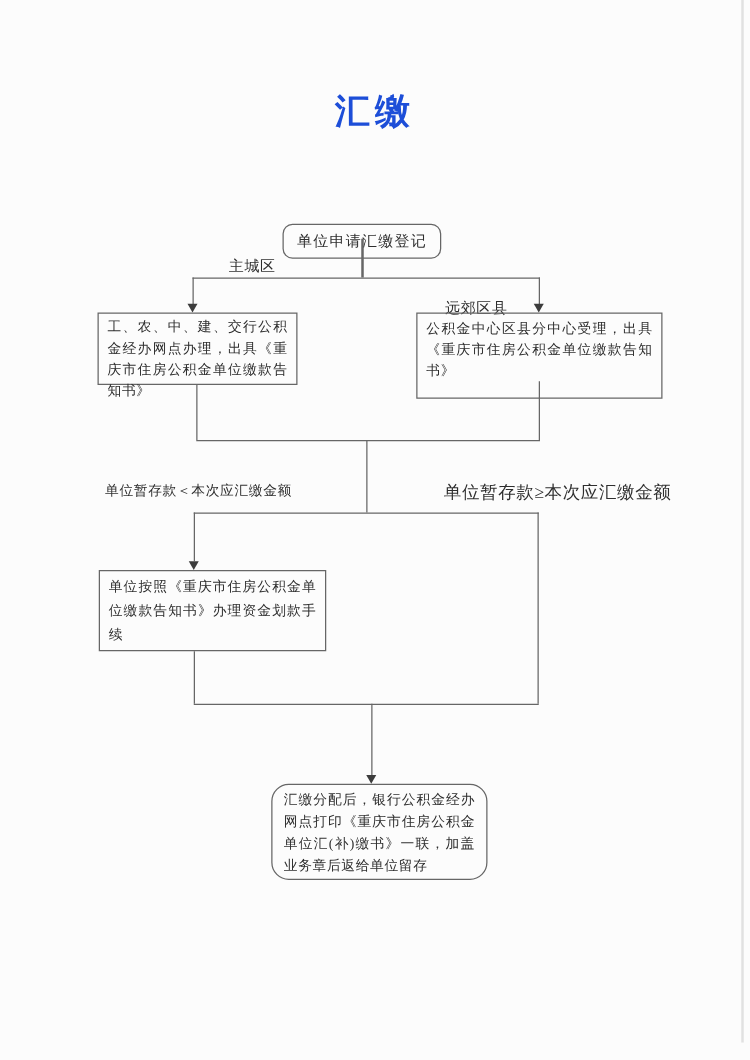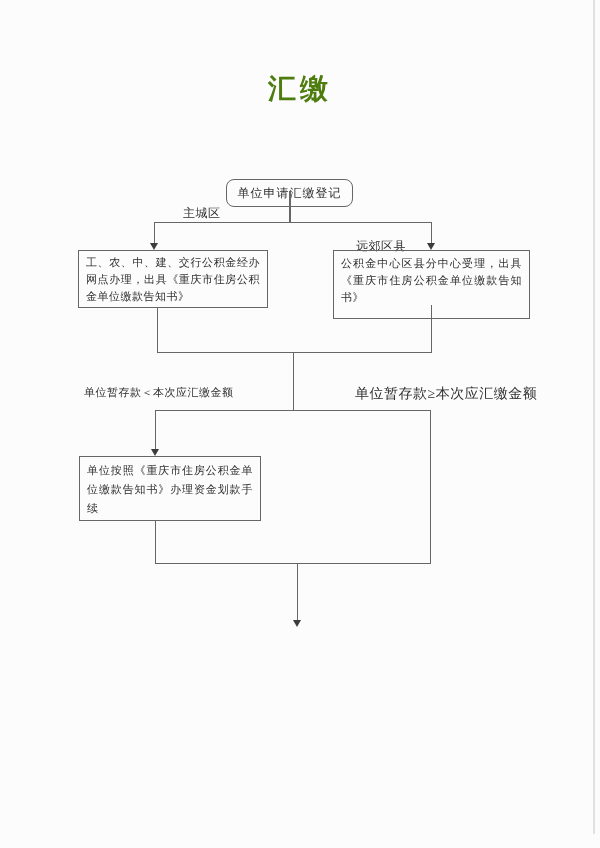--- a/index.html
+++ b/index.html
@@ -12,35 +12,35 @@
     font-family:"Liberation Serif","DejaVu Serif",serif;
     color:var(--ink);
   }
   .scan-edge{
     position:absolute; left:593px; top:0; width:2px; height:834px;
     background:var(--edge); opacity:.8;
   }
   .title{
     position:absolute; left:0; right:0; top:70px; margin:0;
     text-align:center; font-size:28px; font-weight:700; letter-spacing:4px;
-    color:#4d7c0f;
+    color:#1d4ed8;
   }
   .node{
     position:absolute; box-sizing:border-box;
     border:1px solid var(--line); background:transparent;
     font-size:11px; line-height:17px; letter-spacing:.5px;
     text-align:justify;
   }
   .node.start{
     left:226px; top:163px; width:127px; height:28px;
     font-size:12px; line-height:26px; text-align:center; letter-spacing:1px;
     border-radius:8px;
     margin-top:16px;
   }
-  .node.main-city{ left:78px;  top:250px; width:190px; height:58px; padding:3px 7px;font-family:Liberation Serif, serif; }
+  .node.main-city{ left:78px;  top:250px; width:160px; height:58px; padding:3px 7px;font-family:Liberation Serif, serif; }
   .node.suburb   { left:333px; top:250px; width:197px; height:69px; padding:4px 7px; }
   .node.transfer { left:79px;  top:456px; width:182px; height:65px; padding:4px 7px; line-height:19px; }
   .node.end{
     left:217px; top:627px; width:173px; height:77px; padding:4px 9px;
     line-height:17.5px; border-radius:14px;
   }
   .line{position:absolute; background:var(--line);}
   .line.h{height:1.4px;}
   .line.v{width:1.4px;}
   .line.thick{width:2px;}
@@ -95,14 +95,15 @@
 
   <div class="line v" style="left:430px; top:410px; height:153px;"></div>
 
   <div class="node transfer">单位按照《重庆市住房公积金单位缴款告知书》办理资金划款手续</div>
 
   <div class="line v" style="left:155px; top:521px; height:42px;"></div>
   <div class="line h" style="left:155px; top:563px; width:276px;"></div>
   <div class="line v" style="left:297px; top:563px; height:57px;"></div>
   <div class="arrow-down" style="left:293px; top:620px;"></div>
 
+  <div class="node end">汇缴分配后，银行公积金经办网点打印《重庆市住房公积金单位汇(补)缴书》一联，加盖业务章后返给单位留存</div>
 
 </div>
 
 </body></html>

